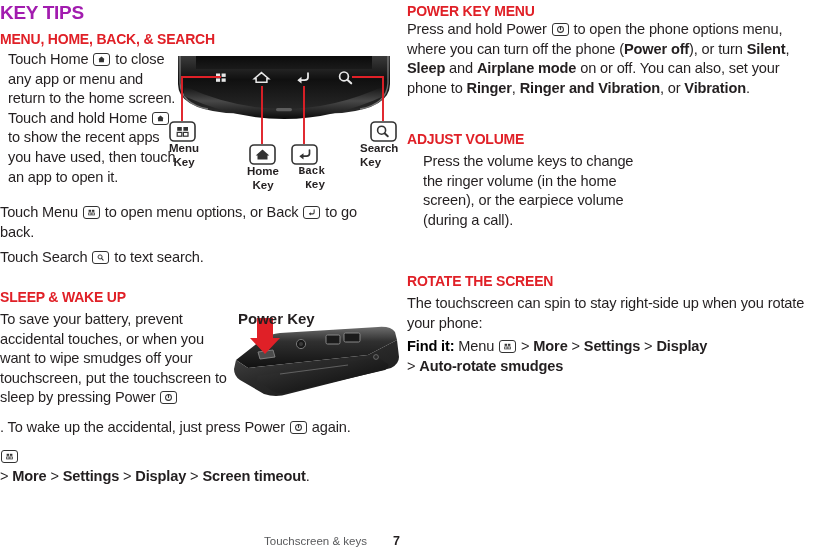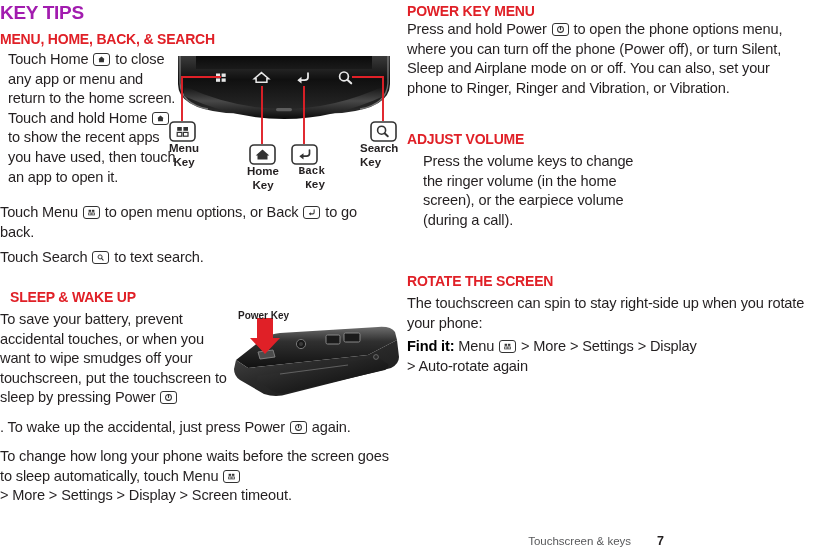--- a/index.html
+++ b/index.html
@@ -26,21 +26,21 @@
   h2.sect{
     font-size:14px;font-weight:bold;color:#e02027;
     margin:0;padding:0;letter-spacing:-0.2px;
     line-height:18px;
   }
   p.body{
     font-size:14.6px;line-height:19.6px;
     margin:0;padding:0;color:#231f20;
     letter-spacing:-0.15px;
   }
-  b{font-weight:normal;}
+  b{font-weight:bold;}
   .finditlabel{color:#000000;font-weight:bold;}
 
   
   .key{
     display:inline-block;
     border:1.3px solid #333;
     border-radius:3px;
     width:17px;height:13px;
     vertical-align:-2px;
     position:relative;
@@ -53,21 +53,21 @@
   
   .navart{position:absolute;left:168px;top:56px;width:232px;height:138px;}
   .navart svg{display:block;}
 
   
   .powerart{position:absolute;left:228px;top:310px;width:175px;height:110px;}
 
   
   .footer{
     position:absolute;left:0;bottom:6px;width:676px;
-    text-align:right;
+    text-align:center;
     padding-right:12px;
     box-sizing:border-box;
     font-size:11.5px;color:#58595b;
   }
   .footer .pg{
     display:inline-block;margin-left:26px;
     font-weight:bold;color:#231f20;font-size:12.5px;
   }
 
   .blk{position:absolute;}
@@ -200,39 +200,39 @@
       <div style="position:absolute;left:117px;top:109px;width:40px;text-align:right;font-size:11px;font-weight:bold;line-height:13.5px;font-family:Liberation Mono, monospace;">
         <div>Back</div>
         <div>Key</div>
       </div>
       <div style="position:absolute;left:192px;top:86px;width:46px;text-align:left;font-size:11.5px;font-weight:bold;line-height:13.5px;">
         <div>Search</div>
         <div>Key</div>
       </div>
     </div>
 
-    <div class="blk" style="left:0;top:288px;width:390px;padding-left:10px;">
+    <div class="blk" style="left:0;top:288px;width:390px;">
       <h2 class="sect">SLEEP &amp; WAKE UP</h2>
     </div>
 
     <div class="blk" style="left:0;top:310px;width:228px;">
       <p class="body"><span>To save your battery, prevent accidental touches, or when you want to wipe smudges off your touchscreen, put the touchscreen to sleep by pressing Power </span><span class="key"><svg viewBox="0 0 17 13">
               <circle cx="8.5" cy="6.4" r="3.5" fill="none" stroke="#333" stroke-width="1.2"></circle>
               <line x1="8.5" y1="3.6" x2="8.5" y2="6.6" stroke="#333" stroke-width="1.4" stroke-linecap="round"></line>
             </svg></span></p>
     </div>
     <div class="blk" style="left:0;top:418px;width:390px;">
       <p class="body"><span>. To wake up the accidental, just press Power </span><span class="key"><svg viewBox="0 0 17 13">
               <circle cx="8.5" cy="6.4" r="3.5" fill="none" stroke="#333" stroke-width="1.2"></circle>
               <line x1="8.5" y1="3.6" x2="8.5" y2="6.6" stroke="#333" stroke-width="1.4" stroke-linecap="round"></line>
             </svg></span><span> again.</span></p>
     </div>
 
     <div class="blk" style="left:0;top:447px;width:392px;">
-      <p class="body"><span>To change how long your phone waits before the screen goes to sleep automatically, touch Menu </span><span class="key"><svg viewBox="0 0 17 13">
+      <p class="body"><span class="key"><svg viewBox="0 0 17 13">
               <rect x="5.1" y="3.3" width="2.9" height="2.4" fill="#333"></rect>
               <rect x="9.0" y="3.3" width="2.9" height="2.4" fill="#333"></rect>
               <rect x="5.1" y="7.0" width="2.9" height="2.4" fill="none" stroke="#333" stroke-width="0.9"></rect>
               <rect x="9.0" y="7.0" width="2.9" height="2.4" fill="none" stroke="#333" stroke-width="0.9"></rect>
             </svg></span><br><span> &gt; </span><b>More</b><span> &gt; </span><b>Settings</b><span> &gt; </span><b>Display</b><span> &gt; </span><b>Screen timeout</b><span>.</span></p>
     </div>
 
     <div class="powerart">
       <svg width="175" height="110" viewBox="0 0 175 110">
         <defs>
@@ -266,21 +266,21 @@
         <rect x="98" y="25" width="14" height="9" rx="1.5" fill="#1b1b1b" stroke="#888" stroke-width="1"></rect>
         <rect x="116" y="23" width="16" height="9" rx="1.5" fill="#1b1b1b" stroke="#888" stroke-width="1"></rect>
 
         <path d="M30 42 L45 40 L47 47 L32 49 Z" fill="#4c4c4c" stroke="#868686" stroke-width="0.9"></path>
         <circle cx="148" cy="47" r="2.4" fill="#2a2a2a" stroke="#7a7a7a" stroke-width="0.8"></circle>
 
         <g fill="#e02027">
           <path d="M29 8 L45 8 L45 28 L52 28 L37 44 L22 28 L29 28 Z"></path>
         </g>
       </svg>
-      <div style="position:absolute;left:10px;top:0px;font-size:10px;font-weight:bold;color:#231f20;">Power Key</div>
+      <div style="position:absolute;left:10px;top:0px;font-size:15px;font-weight:bold;color:#231f20;">Power Key</div>
     </div>
   </div>
 
   <div class="col col-right">
 
     <div class="blk" style="left:0;top:2px;width:410px;">
       <h2 class="sect">POWER KEY MENU</h2>
     </div>
 
     <div class="blk" style="left:0;top:20px;width:404px;">
@@ -305,21 +305,21 @@
     <div class="blk" style="left:0;top:294px;width:406px;">
       <p class="body">The touchscreen can spin to stay right-side up when you rotate your phone:</p>
     </div>
 
     <div class="blk" style="left:0;top:337px;width:406px;">
       <p class="body"><span class="finditlabel">Find it:</span><span> Menu </span><span class="key"><svg viewBox="0 0 17 13">
               <rect x="5.1" y="3.3" width="2.9" height="2.4" fill="#333"></rect>
               <rect x="9.0" y="3.3" width="2.9" height="2.4" fill="#333"></rect>
               <rect x="5.1" y="7.0" width="2.9" height="2.4" fill="none" stroke="#333" stroke-width="0.9"></rect>
               <rect x="9.0" y="7.0" width="2.9" height="2.4" fill="none" stroke="#333" stroke-width="0.9"></rect>
-            </svg></span><span> &gt; </span><b>More</b><span> &gt; </span><b>Settings</b><span> &gt; </span><b>Display</b><br><span>&gt; </span><b>Auto-rotate again</b></p>
+            </svg></span><span> &gt; </span><b>More</b><span> &gt; </span><b>Settings</b><span> &gt; </span><b>Display</b><br><span>&gt; </span><b>Auto-rotate smudges</b></p>
     </div>
 
   </div>
 
   <div class="footer">
     <span>Touchscreen &amp; keys</span><span class="pg">7</span>
   </div>
 
 </div>
 

